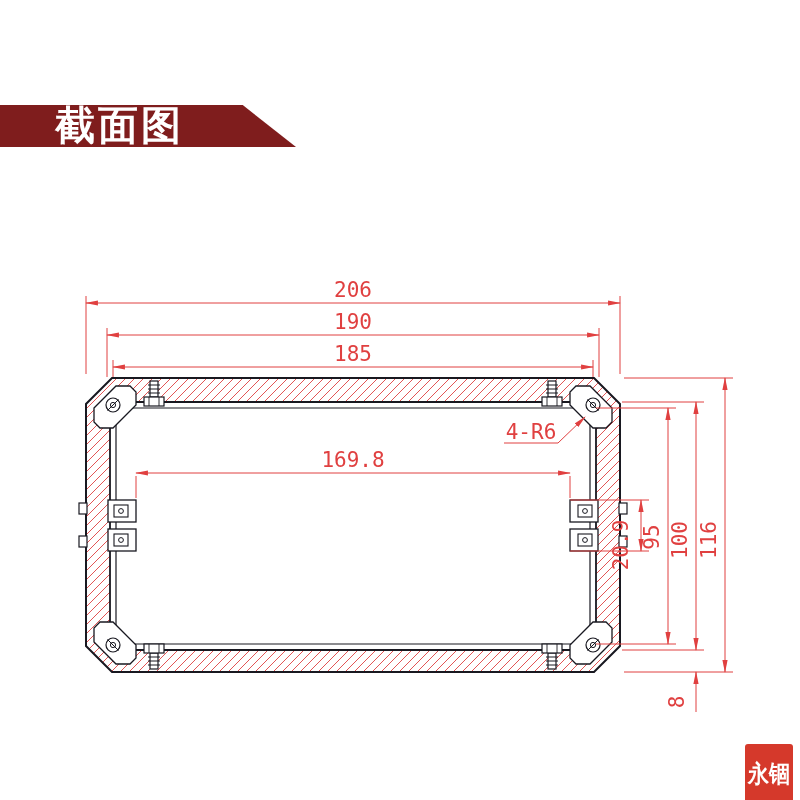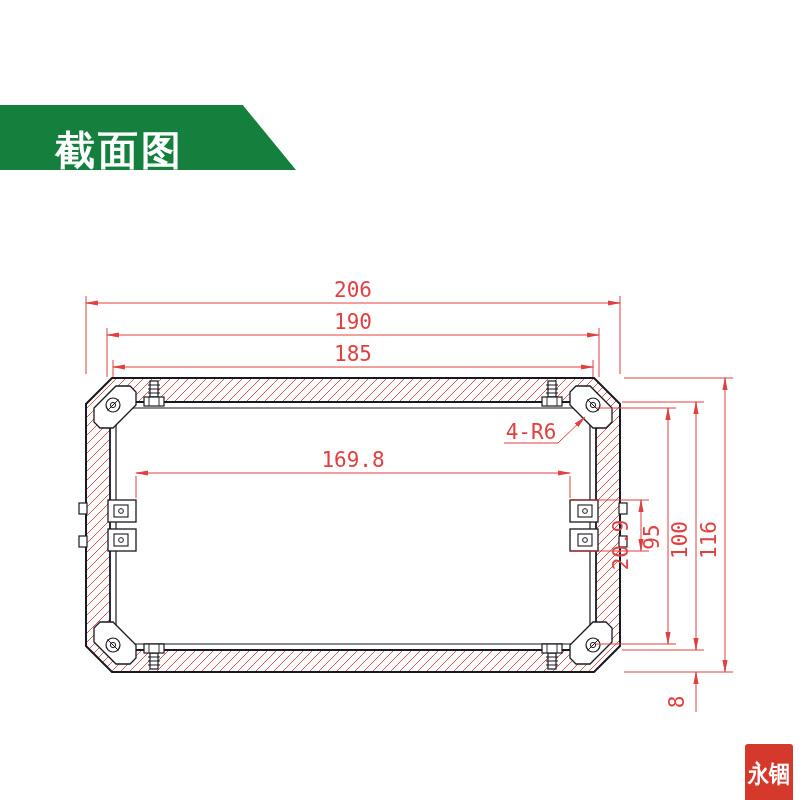--- a/index.html
+++ b/index.html
@@ -2,24 +2,24 @@
 <html><head>
 <meta charset="utf-8">
 <style>
   html,body{margin:0;padding:0;}
   body{
     width:800px;height:800px;position:relative;background:#ffffff;
     font-family:"Liberation Sans", sans-serif;overflow:hidden;
   }
   
   .ribbon{
-    position:absolute;left:0;top:105px;width:296px;height:65px;
-    background:#15803d;
+    position:absolute;left:0;top:105px;width:296px;height:42px;
+    background:#7f1d1d;
     clip-path:polygon(0 0,82% 0,100% 100%,0 100%);
-    display:flex;align-items:flex-end;
+    display:flex;align-items:flex-start;
   }
   .ribbon .txt{
     color:#ffffff;font-size:40px;font-weight:bold;letter-spacing:3px;
     margin-left:55px;line-height:1;white-space:nowrap;
   }
   
   .stamp{
     position:absolute;left:745px;top:744px;width:48px;height:60px;
     background:#d5392b;border-radius:3px;
     display:flex;align-items:center;justify-content:center;

